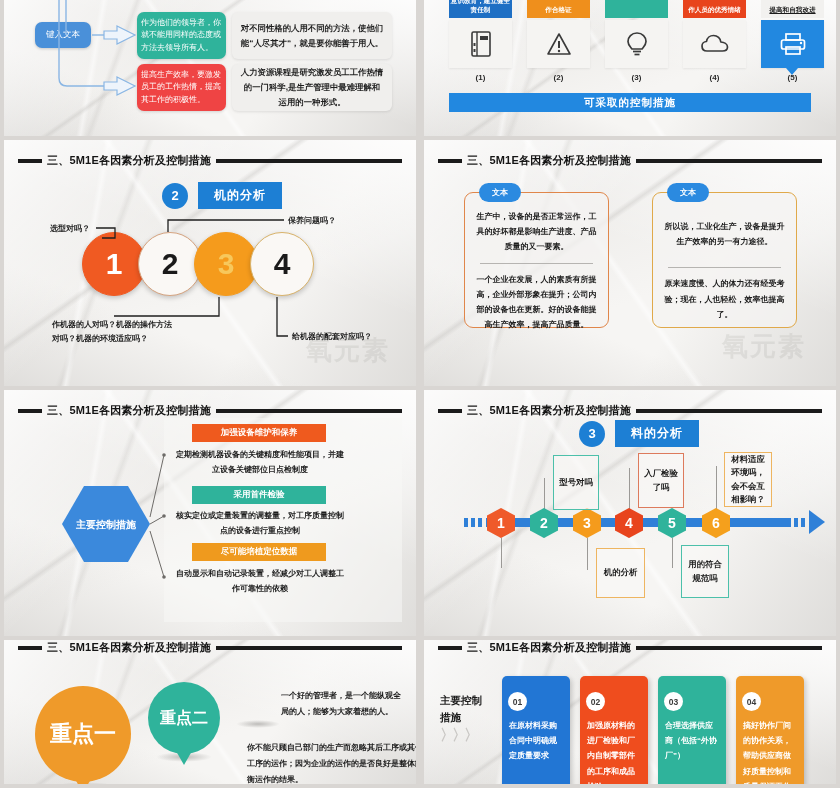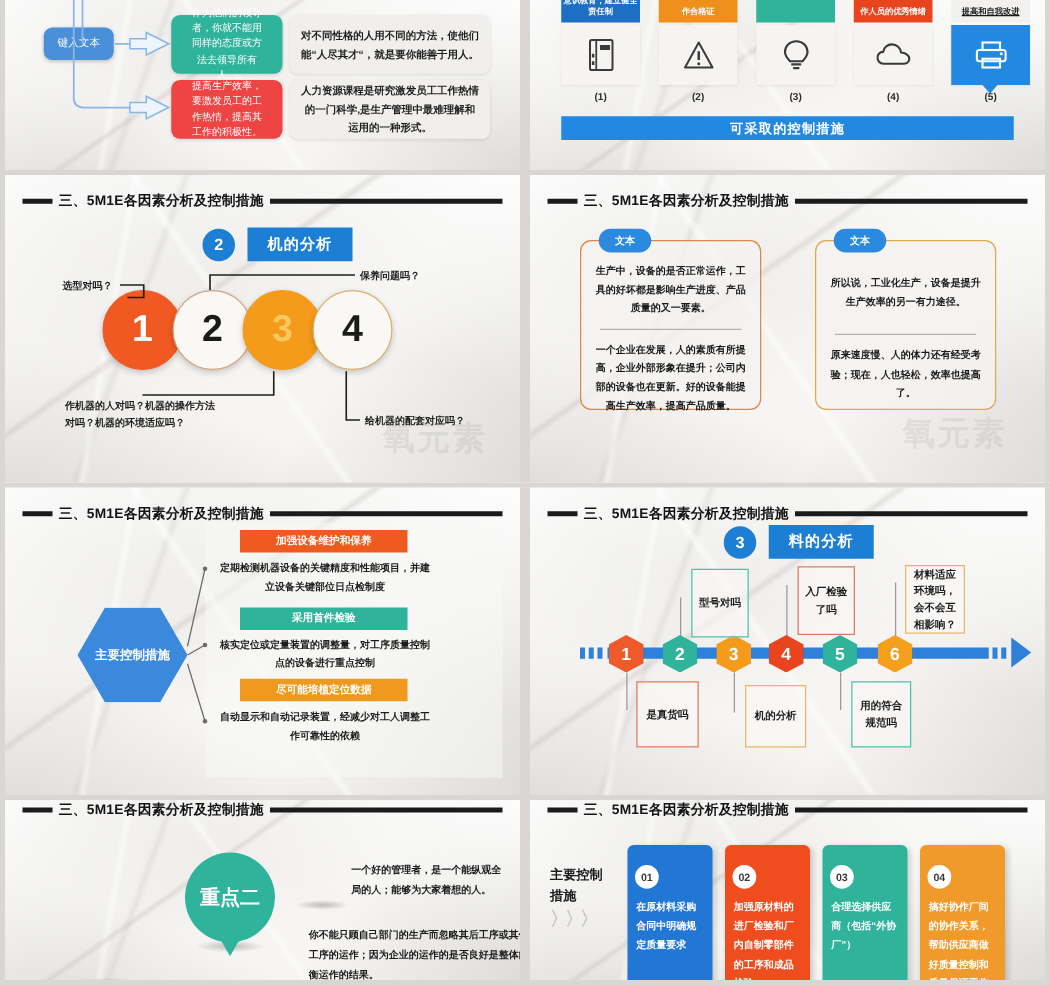--- a/index.html
+++ b/index.html
@@ -28,21 +28,21 @@
   .heading .htxt{font-size:11px;font-weight:bold;color:#141414;letter-spacing:.2px;white-space:nowrap;}
   .heading .bar-r{flex:1 1 auto;height:4px;background:#1b1b1b;}
 
   
   .badge-row{position:absolute;display:flex;align-items:center;gap:10px;}
   .num-badge{width:26px;height:26px;border-radius:50%;background:#1d7fd4;color:#fff;font-size:13px;font-weight:bold;display:flex;align-items:center;justify-content:center;}
   .blue-title{background:#1d7fd4;color:#fff;font-size:12px;font-weight:bold;padding:5px 16px;letter-spacing:1px;}
 
   
   .s1 .kw{position:absolute;left:31px;top:22px;width:56px;height:26px;background:#4a90d9;border-radius:7px;color:#fff;font-size:8.5px;display:flex;align-items:center;justify-content:center;box-shadow:0 1px 3px rgba(0,0,0,.18);}
-  .s1 .cbox{position:absolute;border-radius:7px;color:#fff;font-size:8px;line-height:1.55;text-align:center;padding:5px 16px;box-sizing:border-box;display:flex;align-items:center;justify-content:center;box-shadow:0 1px 3px rgba(0,0,0,.14);}
+  .s1 .cbox{position:absolute;border-radius:7px;color:#fff;font-size:8px;line-height:1.55;padding:5px 4px;box-sizing:border-box;display:flex;align-items:center;justify-content:center;box-shadow:0 1px 3px rgba(0,0,0,.14);}
   .s1 .tbox{position:absolute;background:#f0efed;border-radius:6px;color:#1e1e1e;font-size:8.4px;font-weight:bold;line-height:1.75;text-align:center;padding:5px 8px;box-sizing:border-box;display:flex;align-items:center;justify-content:center;box-shadow:0 1px 3px rgba(0,0,0,.10);}
 
   
   .s2 .hdr{position:absolute;top:-14px;width:63px;height:32px;border-radius:0;color:#fff;font-size:6.6px;line-height:1.45;text-align:center;font-weight:bold;display:flex;align-items:flex-end;justify-content:center;padding-bottom:3px;box-sizing:border-box;}
   .s2 .icell{position:absolute;top:20px;width:63px;height:48px;background:#f5f4f2;display:flex;align-items:center;justify-content:center;box-shadow:0 1px 2px rgba(0,0,0,.07);}
   .s2 .icell.active{background:#2288e0;}
   .s2 .lbl{position:absolute;top:73px;width:63px;text-align:center;font-size:8px;font-weight:bold;color:#2a2a2a;}
   .s2 .footer{position:absolute;left:25px;right:25px;top:93px;height:19px;background:#2288e0;color:#fff;display:flex;align-items:center;justify-content:center;font-size:10.5px;font-weight:bold;letter-spacing:1px;}
   .s2 .ptr{position:absolute;top:68px;width:0;height:0;border-left:6px solid transparent;border-right:6px solid transparent;border-top:7px solid #2288e0;}
 
@@ -289,21 +289,20 @@
       <div class="stem" style="left:248px;top:148px;height:30px;"></div>
       <div class="stem" style="left:292px;top:76px;height:44px;"></div>
 
       <div class="hx" style="left:63px;background:#ef5a2a;">1</div>
       <div class="hx" style="left:106px;background:#2fb39b;">2</div>
       <div class="hx" style="left:149px;background:#f59b1c;">3</div>
       <div class="hx" style="left:191px;background:#e8441d;">4</div>
       <div class="hx" style="left:234px;background:#2fb39b;">5</div>
       <div class="hx" style="left:278px;background:#f5a01c;">6</div>
 
-      <div class="note" style="left:85px;top:155px;width:50px;height:53px;border-color:#e07a5a;">是真货吗</div>
       <div class="note" style="left:129px;top:65px;width:46px;height:55px;border-color:#4cc0aa;">型号对吗</div>
       <div class="note" style="left:172px;top:158px;width:49px;height:50px;border-color:#eeb560;">机的分析</div>
       <div class="note" style="left:214px;top:63px;width:46px;height:55px;border-color:#dd7a5c;">入厂检验了吗</div>
       <div class="note" style="left:257px;top:155px;width:48px;height:53px;border-color:#4cc0aa;">用的符合规范吗</div>
       <div class="note" style="left:300px;top:62px;width:48px;height:55px;border-color:#eeb560;">材料适应环境吗，会不会互相影响？</div>
     </div>
   </div>
 
   <div class="slide s7">
     <div class="bg"></div>
@@ -311,20 +310,23 @@
       <div class="heading" style="top:0px;">
         <div class="bar-l"></div>
         <div class="htxt">三、5M1E各因素分析及控制措施</div>
         <div class="bar-r"></div>
       </div>
 
       <div class="shadow" style="left:45px;top:142px;width:72px;height:12px;"></div>
       <div class="shadow" style="left:152px;top:112px;width:56px;height:10px;"></div>
       <div class="shadow" style="left:232px;top:80px;width:44px;height:8px;"></div>
 
+      <div class="bub" style="left:31px;top:46px;width:96px;height:96px;background:#ef9a2a;color:#ef9a2a;font-size:22px;">
+          <span style="color:#fff">重点一</span>
+        </div>
       <div class="bub" style="left:144px;top:42px;width:72px;height:72px;background:#2fb39b;color:#2fb39b;font-size:16px;">
           <span style="color:#fff">重点二</span>
         </div>
 
       <div class="para" style="left:277px;top:48px;width:126px;">一个好的管理者，是一个能纵观全局的人；能够为大家着想的人。</div>
       <div class="para" style="left:199px;top:100px;width:192px;margin-left:44px;">你不能只顾自己部门的生产而忽略其后工序或其他相关工序的运作；因为企业的运作的是否良好是整体能否平衡运作的结果。</div>
     </div>
   </div>
 
   <div class="slide s8">

